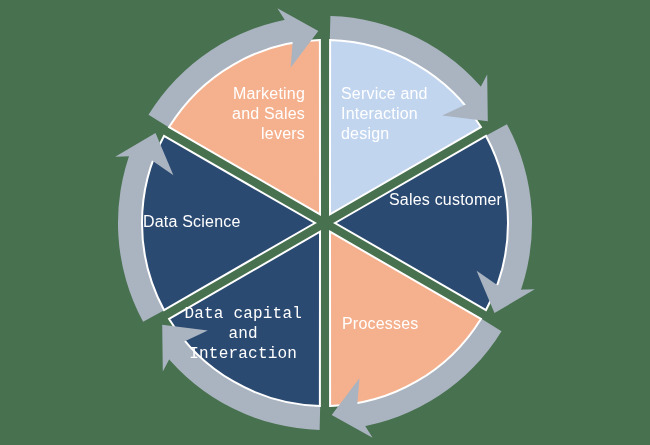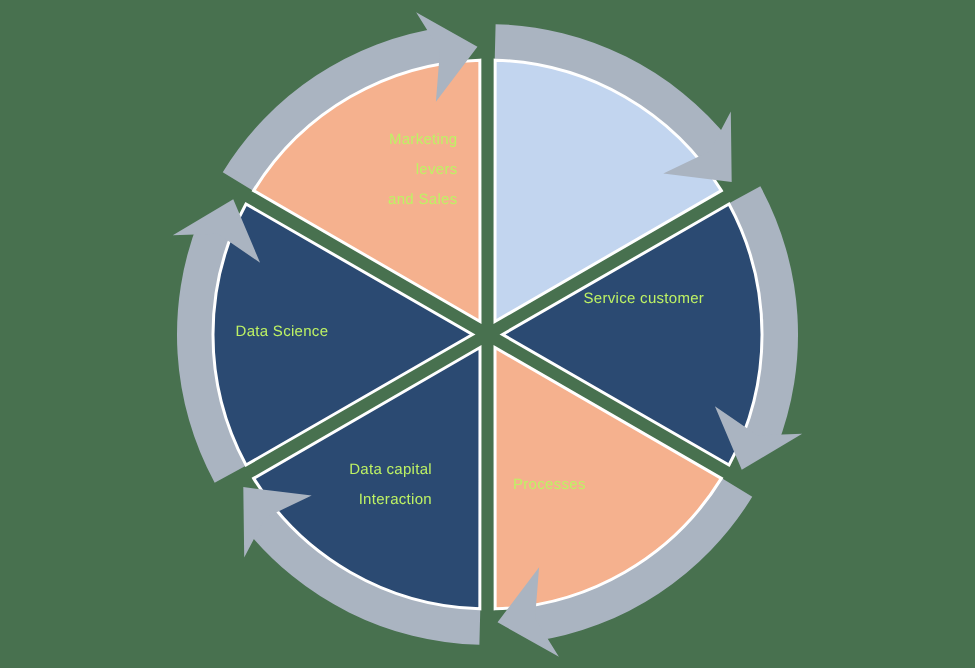--- a/index.html
+++ b/index.html
@@ -8,33 +8,33 @@
     font-family:"Liberation Sans", sans-serif;
   }
   .stage{
     position:relative;
     width:650px;height:445px;
     overflow:hidden;
   }
   .stage svg{position:absolute;left:0;top:0;}
   .lbl{
     position:absolute;
-    color:#bef264;
-    font-size:10px;
+    color:#ffffff;
+    font-size:16px;
     line-height:20px;
     letter-spacing:0.2px;
     white-space:nowrap;
   }
   .lbl span{display:block;}
   .lbl-0{top:84px;right:345px;text-align:right;}
   .lbl-1{top:84px;left:341px;text-align:left;}
   .lbl-2{top:190px;left:389px;text-align:left;}
   .lbl-3{top:314px;left:342px;text-align:left;}
-  .lbl-4{top:304px;right:362px;text-align:right;}
-  .lbl-5{top:212px;left:157px;text-align:right;}
+  .lbl-4{top:304px;right:348px;text-align:center;font-family:Liberation Mono, monospace;}
+  .lbl-5{top:212px;left:143px;text-align:right;}
 </style>
 </head>
 <body>
 
 <div class="stage">
   <svg width="650" height="445" viewBox="0 0 650 445">
     <g>
         <path d="M 148.5,114.8 A 207 207 0 0 1 294.4,18.3 L 298.0,42.0 A 183 183 0 0 0 169.0,127.4 Z" fill="#AAB4C1"></path>
         <path d="M 330.4,16.1 A 207 207 0 0 1 487.0,94.1 L 468.2,109.1 A 183 183 0 0 0 329.8,40.1 Z" fill="#AAB4C1"></path>
         <path d="M 506.9,124.2 A 207 207 0 0 1 517.6,298.9 L 495.3,290.1 A 183 183 0 0 0 485.8,135.7 Z" fill="#AAB4C1"></path>
@@ -55,34 +55,40 @@
         <path d="M 487.8,121.3 L 487.2,74.4 L 473.2,100.9 L 442.2,115.6 Z" fill="#AAB4C1"></path>
         <path d="M 494.5,313.1 L 534.8,289.2 L 504.8,290.2 L 476.6,270.8 Z" fill="#AAB4C1"></path>
         <path d="M 331.7,414.9 L 372.6,437.8 L 356.7,412.4 L 359.4,378.2 Z" fill="#AAB4C1"></path>
         <path d="M 162.2,324.7 L 162.8,371.6 L 176.8,345.1 L 207.8,330.4 Z" fill="#AAB4C1"></path>
         <path d="M 155.5,132.9 L 115.2,156.8 L 145.2,155.8 L 173.4,175.2 Z" fill="#AAB4C1"></path>
       </g>
   </svg>
 
   <div class="lbl lbl-0">
     <span>Marketing</span>
+    <span>and Sales</span>
     <span>levers</span>
-    <span>and Sales</span>
   </div>
 
+  <div class="lbl lbl-1">
+    <span>Service and</span>
+    <span>Interaction</span>
+    <span>design</span>
+  </div>
 
   <div class="lbl lbl-2">
-    <span>Service customer</span>
+    <span>Sales customer</span>
   </div>
 
   <div class="lbl lbl-3">
     <span>Processes</span>
   </div>
 
   <div class="lbl lbl-4">
     <span>Data capital</span>
+    <span>and</span>
     <span>Interaction</span>
   </div>
 
   <div class="lbl lbl-5">
     <span>Data Science</span>
   </div>
 </div>
 
 </body></html>

